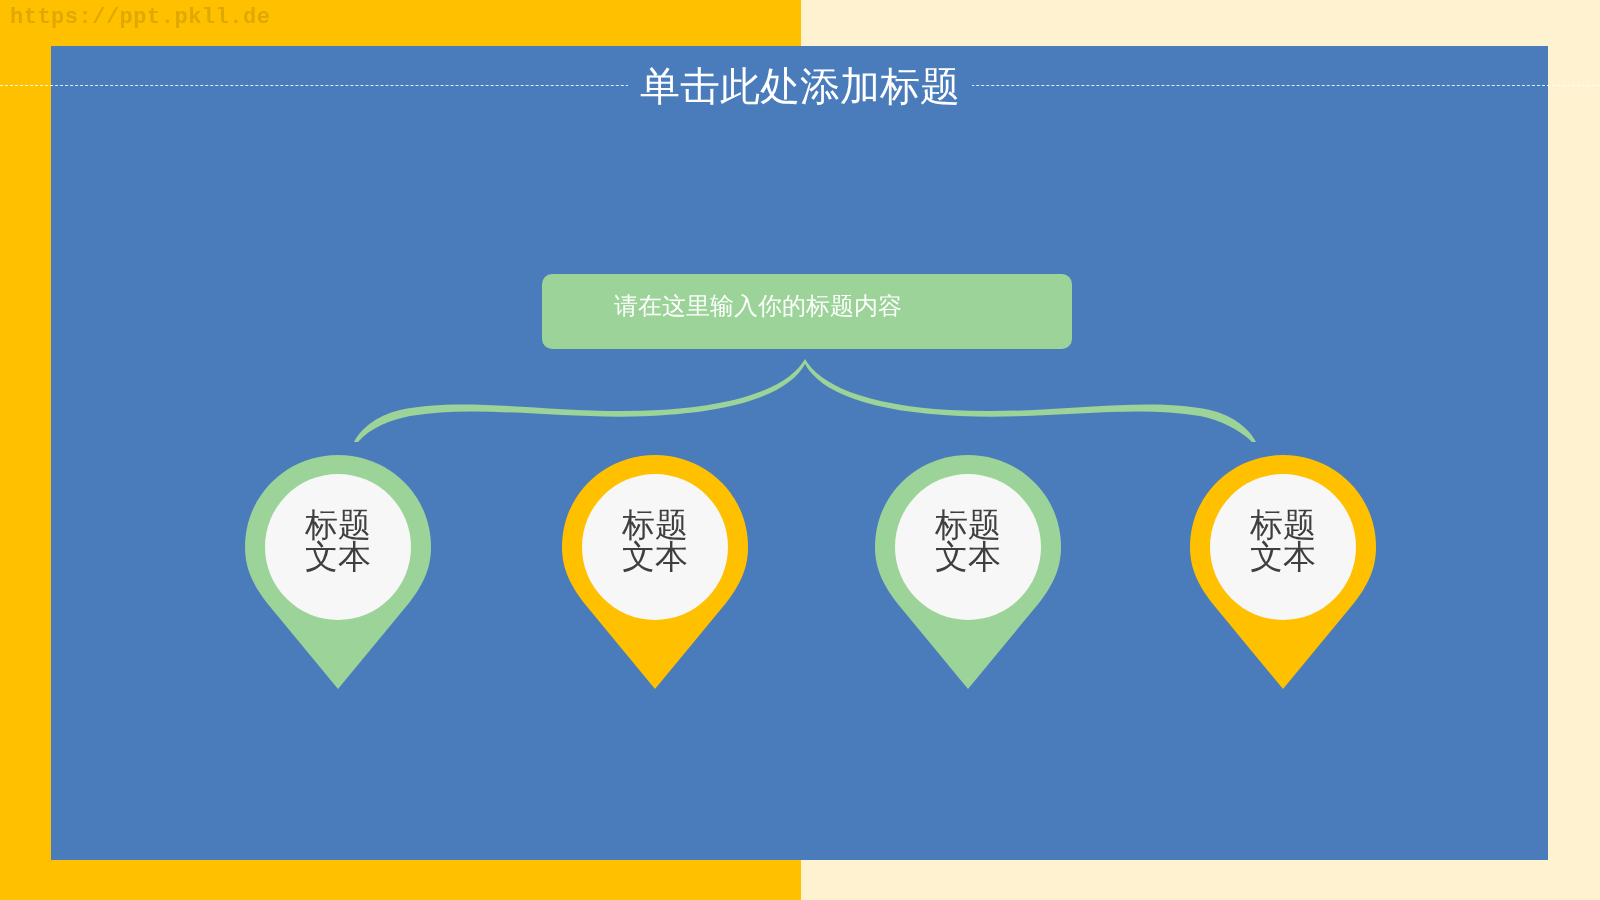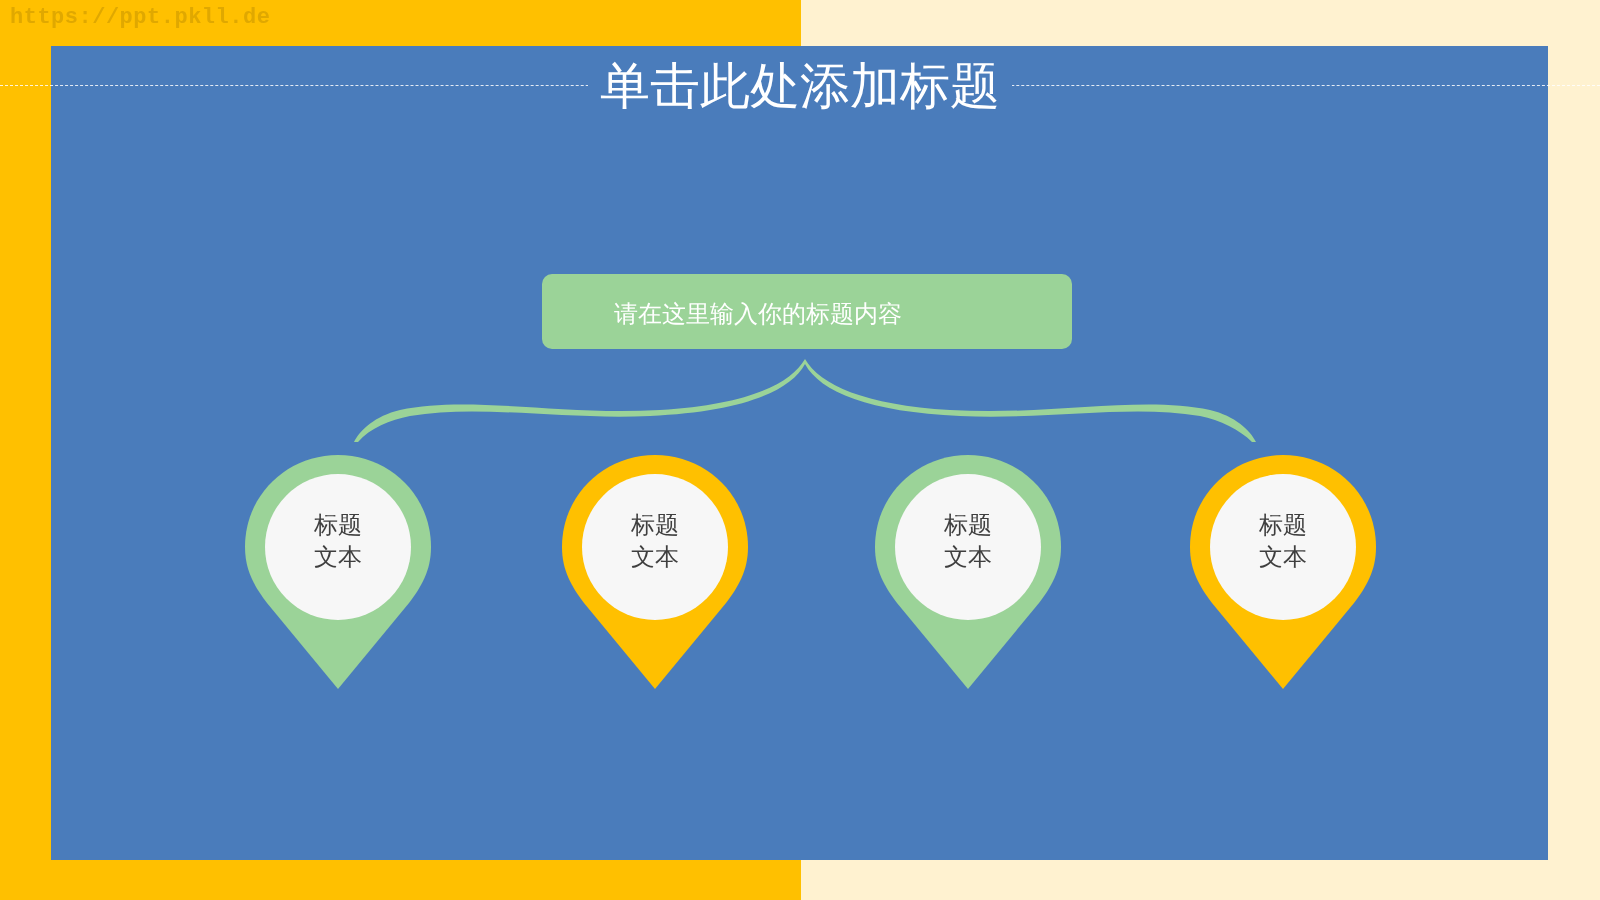--- a/index.html
+++ b/index.html
@@ -14,36 +14,36 @@
       position: absolute; left: 10px; top: 5px; font-size: 22px; font-weight: bold;
       color: #E0A800; letter-spacing: 0.5px; font-family: Liberation Mono, monospace;
     }
     .panel { position: absolute; left: 51px; top: 46px; width: 1497px; height: 814px; background: #4A7CBB; }
     .guide-line { position: absolute; left: 0; top: 85px; width: 1600px; height: 0; border-top: 1px dashed rgba(255,255,255,0.85); }
     .title-wrap {
       position: absolute; left: 0; top: 58px; width: 1600px; text-align: center;
     }
     .title {
       display: inline-block; background: #4A7CBB; padding: 0 12px;
-      color: #FFFFFF; font-size: 50px; line-height: 56px;
+      color: #FFFFFF; font-size: 40px; line-height: 56px;
       font-family: "Liberation Sans", "DejaVu Sans", sans-serif;
     }
     .header-box {
       position: absolute; left: 542px; top: 274px; width: 530px; height: 75px;
       background: #9BD398; border-radius: 10px;
     }
     .header-text {
-      position: absolute; left: 72px; top: 23px; color: #FFFFFF; font-size: 24px; line-height: 34px;
+      position: absolute; left: 72px; top: 15px; color: #FFFFFF; font-size: 24px; line-height: 34px;
     }
     svg.connectors { position: absolute; left: 0; top: 0; width: 1600px; height: 900px; }
     .pin { position: absolute; width: 190px; height: 240px; }
     .pin svg { position: absolute; left: 0; top: 0; width: 190px; height: 240px; }
     .pin-label {
       position: absolute; left: 20px; top: 56px; width: 150px; text-align: center;
-      color: #3F3F3F; font-size: 24px; line-height: 32px;
+      color: #3F3F3F; font-size: 33px; line-height: 32px;
     }
   </style>
 </head>
 <body>
 
 <div class="bg-left"></div>
 <div class="bg-right"></div>
 <div class="watermark">https://ppt.pkll.de</div>
 
 <div class="panel"></div>

